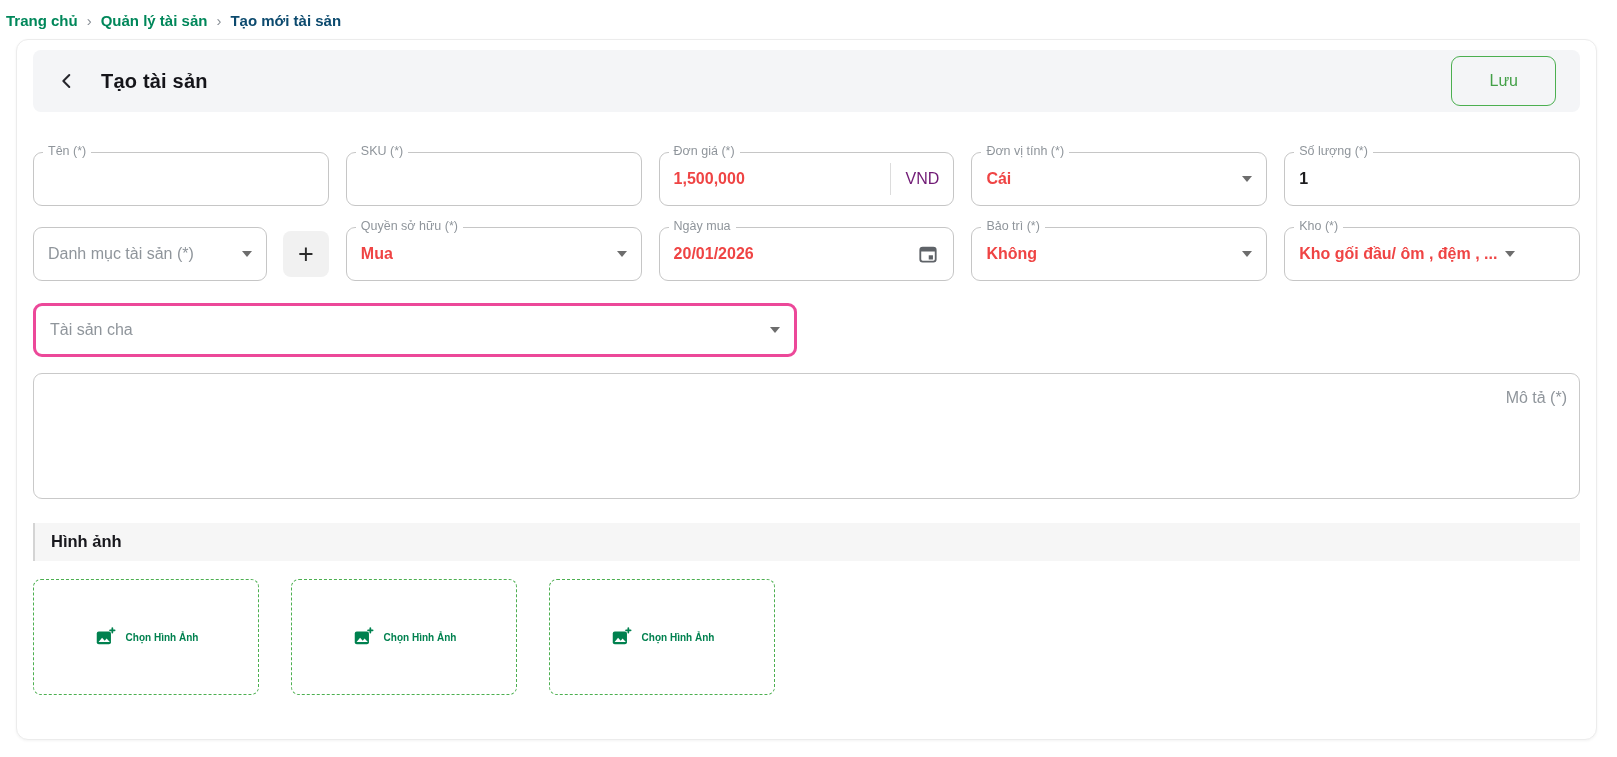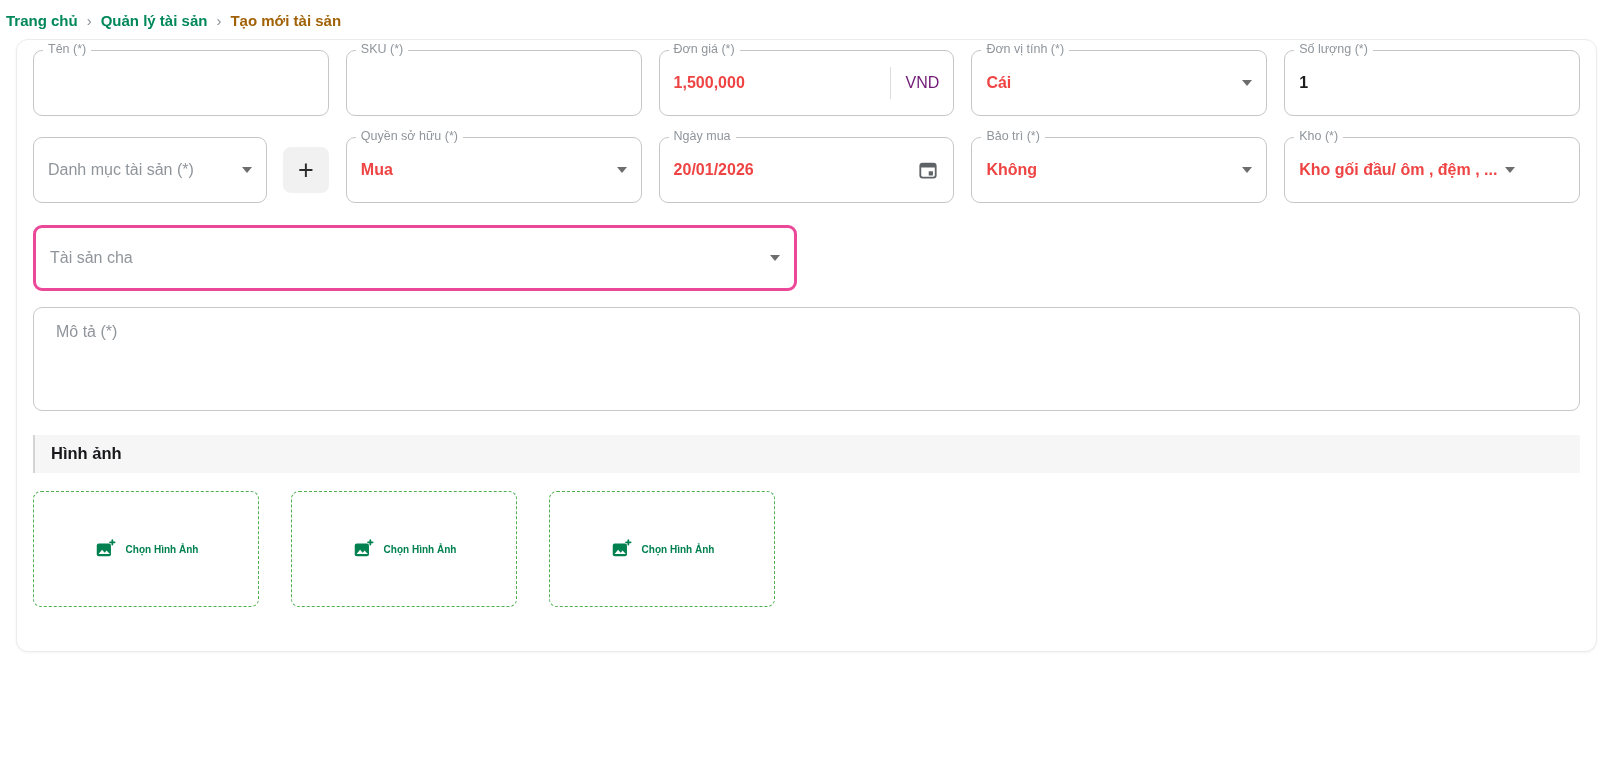--- a/index.html
+++ b/index.html
@@ -4,21 +4,21 @@
 <style>
   * { margin:0; padding:0; box-sizing:border-box; }
   html,body { width:1617px; height:757px; background:#fff;
     font-family:"Liberation Sans", sans-serif; color:#1d1d1f; }
 
   
   .breadcrumb { padding:12px 0 10px 6px; font-size:15px; font-weight:700;
     display:flex; align-items:flex-end; }
   .crumb-link { color:#00875a; cursor:pointer; }
   .crumb-sep { color:#8a9097; margin:0 9px; font-weight:400; font-size:15px; }
-  .crumb-current { color:#a16207; font-weight:600; }
+  .crumb-current { color:#0c4a6e; font-weight:600; }
 
   
   .card { margin:0 20px 0 16px; background:#fff; border:1px solid #ececec;
     border-radius:12px; box-shadow:0 1px 3px rgba(0,0,0,.05);
     padding:10px 16px 44px 16px; }
 
   
   .page-header { background:#f4f5f7; border-radius:8px; height:62px;
     display:flex; align-items:center; padding:0 24px 0 20px; margin-bottom:40px; }
   .back-btn { width:28px; height:28px; display:flex; align-items:center;
@@ -28,21 +28,21 @@
   .save-btn { margin-left:auto; background:transparent; border:1px solid #4caf50;
     color:#43a047; border-radius:9px; padding:15px 37px; font-size:16px;
     font-weight:500; font-family:inherit; cursor:pointer; }
 
   
   .row1 { display:grid; grid-template-columns:repeat(5,1fr); gap:17px; }
   .row2 { display:grid; grid-template-columns:repeat(5,1fr); gap:17px; margin-top:21px; }
   .row3 { display:grid; grid-template-columns:1fr 1fr; gap:20px; margin-top:22px; }
 
   
-  .fld { position:relative; height:66px; border:1px solid #c6c6c6; border-radius:9px;
+  .fld { position:relative; height:54px; border:1px solid #c6c6c6; border-radius:9px;
     background:#fff; display:flex; align-items:center; padding:0 14px; }
   .flabel { position:absolute; top:-9px; left:9px; background:#fff; padding:0 5px;
     font-size:12.5px; color:#8f959b; white-space:nowrap; }
   .fld input { border:none; outline:none; width:100%; font-family:inherit;
     font-size:16px; font-weight:700; color:#1d1d1f; background:transparent; }
   .fvalue { font-size:16px; font-weight:700; color:#ef4444; white-space:nowrap;
     overflow:hidden; text-overflow:ellipsis; }
   .placeholder-text { font-size:16px; font-weight:400; color:#8f959b; }
   .select { cursor:pointer; }
   .caret { margin-left:auto; width:0; height:0; border-left:5.5px solid transparent;
@@ -57,23 +57,23 @@
   
   .cat-cell { display:flex; gap:16px; }
   .cat-cell .fld { flex:1; min-width:0; }
   .add-btn { align-self:center; width:46px; height:46px; flex:none; background:#f1f1f1;
     border:none; border-radius:8px; font-size:27px; font-weight:400; color:#2c2c2c;
     cursor:pointer; display:flex; align-items:center; justify-content:center;
     font-family:inherit; }
 
   
   .desc-wrap { margin-top:16px; }
-  .desc-wrap textarea { width:100%; height:104px; border:1px solid #c9c9c9;
-    border-radius:9px; resize:none; padding:15px 22px; font-family:inherit;
-    font-size:16px; color:#1d1d1f; outline:none; }
+  .desc-wrap textarea { width:100%; height:126px; border:1px solid #c9c9c9;
+    border-radius:9px; resize:none; padding:15px 12px; font-family:inherit;
+    font-size:16px; color:#1d1d1f; outline:none;text-align:right; }
   .desc-wrap textarea::placeholder { color:#8f959b; }
 
   
   .img-section-header { margin-top:20px; background:#f6f6f6;
     border-left:2px solid #d4d4d4; padding:9px 16px 10px; font-size:16.5px;
     font-weight:700; color:#18181d; }
   .upload-row { display:flex; gap:32px; margin-top:18px; }
   .upload-box { width:226px; height:116px; border:1px dashed #4caf50; border-radius:8px;
     background:#fff; display:flex; align-items:center; justify-content:center;
     gap:10px; cursor:pointer; font-family:inherit; }
@@ -87,20 +87,31 @@
 <nav class="breadcrumb">
   <span class="crumb-link">Trang chủ</span>
   <span class="crumb-sep">›</span>
   <span class="crumb-link">Quản lý tài sản</span>
   <span class="crumb-sep">›</span>
   <span class="crumb-current">Tạo mới tài sản</span>
 </nav>
 
 <main class="card">
 
+  <header class="page-header">
+    <span class="back-btn">
+      <span>
+        <svg width="22" height="22" viewBox="0 0 24 24" fill="none" stroke="#26262c" stroke-width="2.2" stroke-linecap="round" stroke-linejoin="round">
+            <path d="M14.5 5.5 L8 12 L14.5 18.5"></path>
+          </svg>
+      </span>
+    </span>
+    <h1 class="page-title">Tạo tài sản</h1>
+    <button class="save-btn">Lưu</button>
+  </header>
 
   <div class="row1">
     <div class="fld">
       <span class="flabel">Tên (*)</span>
       <input type="text" value="" style="">
     </div>
 
     <div class="fld">
       <span class="flabel">SKU (*)</span>
       <input type="text" value="" style="">

